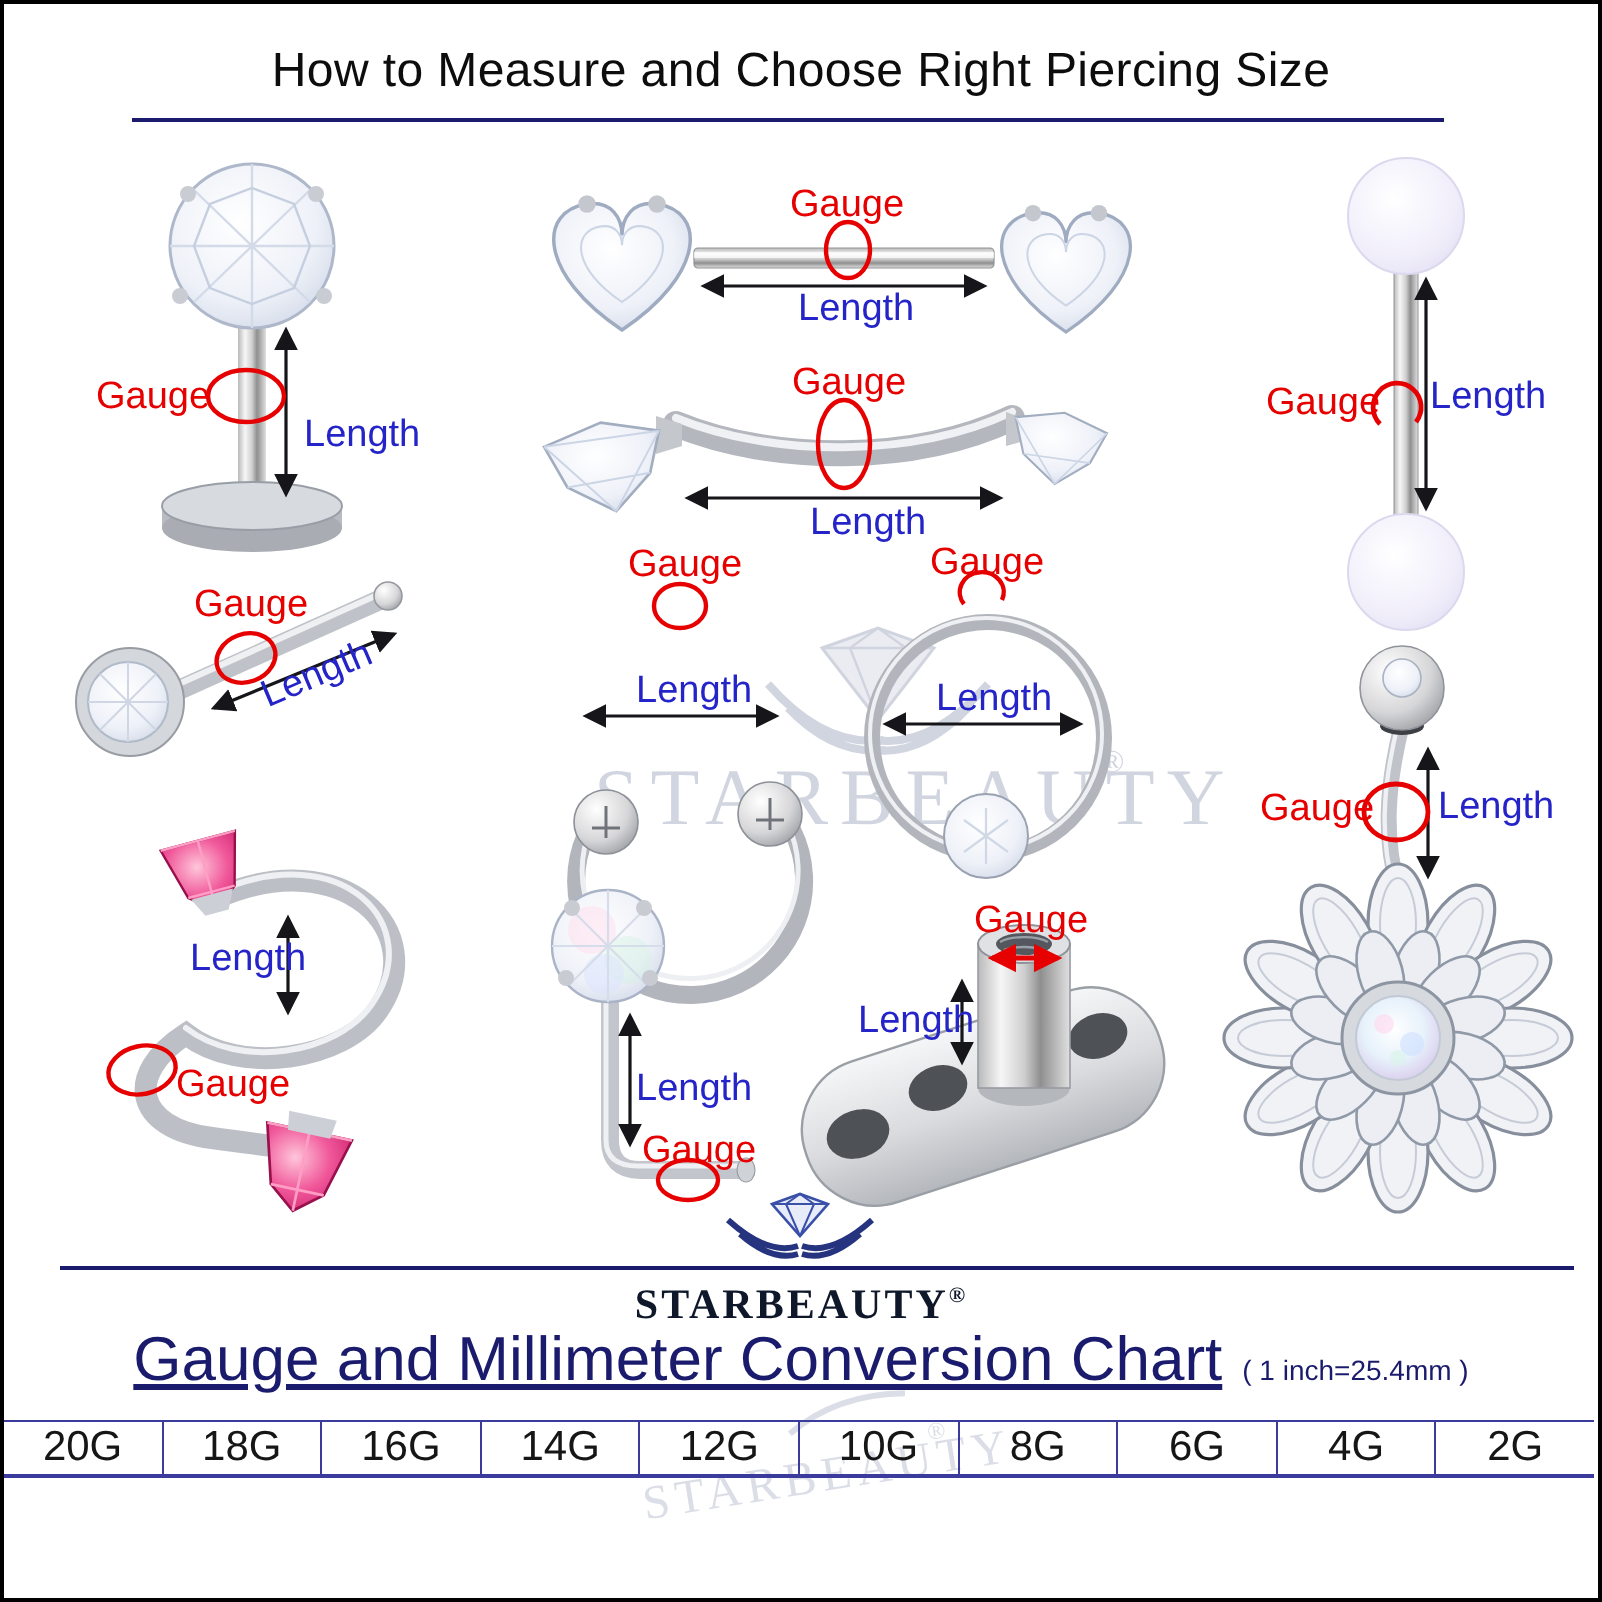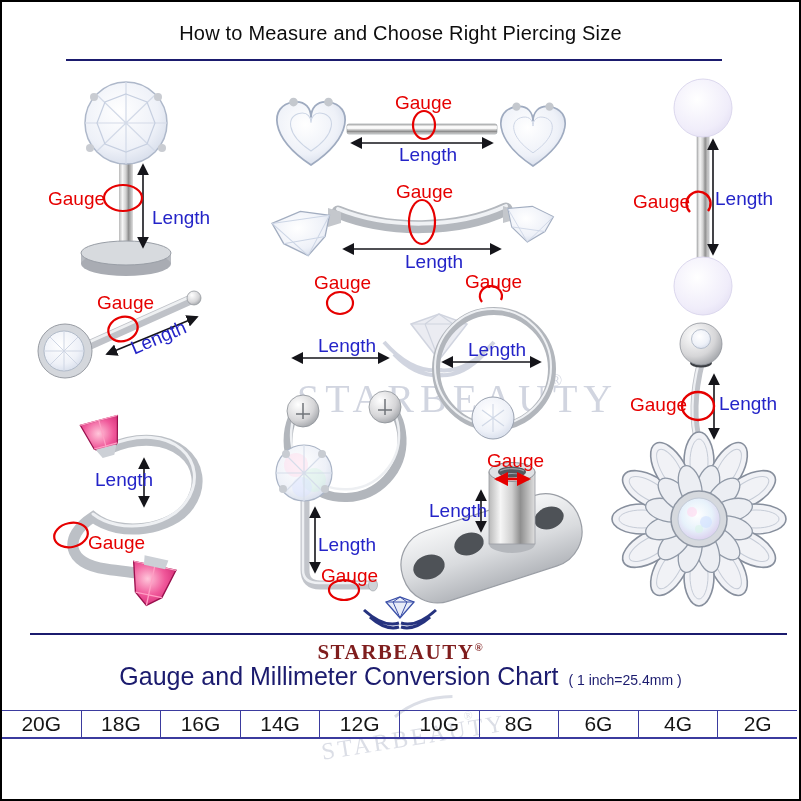--- a/index.html
+++ b/index.html
@@ -1,35 +1,35 @@
 <!DOCTYPE html>
 <html style="--gauge_label: #e60000; --length_label: #2424c8; --navy: #1b1b6e; --table_border: #3b3b9e; --title_text: #0d0d0d; --watermark_gray: #ccd0dc; --steel_gray: #c3c6cb; --pink_gem: #e8418a; --opal_center: #dce9f7;"><head>
 <meta charset="utf-8">
 <style>
   html,body{margin:0;padding:0;background:#fff;}
   .frame{position:relative;width:797px;height:797px;border:2px solid #000;background:#fff;
          font-family:"Liberation Sans",sans-serif;overflow:hidden;}
   .page-title{position:absolute;top:20px;left:0;width:100%;text-align:center;
-              font-size:20px;color:var(--title_text,#0d0d0d);letter-spacing:.2px;z-index:2;}
+              font-size:24px;color:var(--title_text,#0d0d0d);letter-spacing:.2px;z-index:2;}
   .title-underline{position:absolute;top:57px;left:64px;width:656px;height:2px;
                    background:var(--navy,#1b1b6e);z-index:2;}
   .art{position:absolute;top:0;left:0;z-index:1;}
   .lbl{position:absolute;font-size:19px;line-height:20px;white-space:nowrap;z-index:2;}
   .lbl.g{color:var(--gauge_label,#e60000);}
   .lbl.l{color:var(--length_label,#2424c8);}
   .rot{transform:rotate(-23deg);transform-origin:left top;}
   .brand-line{position:absolute;top:631px;left:28px;width:757px;height:2px;
               background:var(--navy,#1b1b6e);z-index:2;}
   .logo{position:absolute;top:592px;left:298px;width:200px;text-align:center;z-index:3;}
   .logo .word{font-family:"Liberation Serif",serif;font-weight:bold;font-size:21px;
-              letter-spacing:1.5px;color:#7f1d1d;line-height:22px;}
+              letter-spacing:1.5px;color:#0f172a;line-height:22px;}
   .logo .word sup{font-size:11px;letter-spacing:0;}
   .chart-head{position:absolute;top:660px;left:0;width:100%;display:flex;justify-content:center;
               align-items:baseline;gap:10px;color:var(--navy,#1b1b6e);z-index:2;}
-  .chart-head .h{font-size:25px;}
+  .chart-head .h{font-size:31px;text-decoration:underline;}
   .chart-head .n{font-size:14px;}
   .conv-table{position:absolute;top:708px;left:0px;width:795px;z-index:2;
               border:1.6px solid var(--table_border,#3b3b9e);border-left:none;border-right:none;}
   .conv-row{display:flex;height:26px;}
   .conv-row.row-g{border-bottom:1.6px solid var(--table_border,#3b3b9e);}
   .conv-table .cell{flex:1;display:flex;align-items:center;justify-content:center;
                     font-size:21px;color:#161616;background:transparent;}
   .conv-table .cell:not(:last-child){border-right:1.6px solid var(--table_border,#3b3b9e);}
 </style>
 </head>

